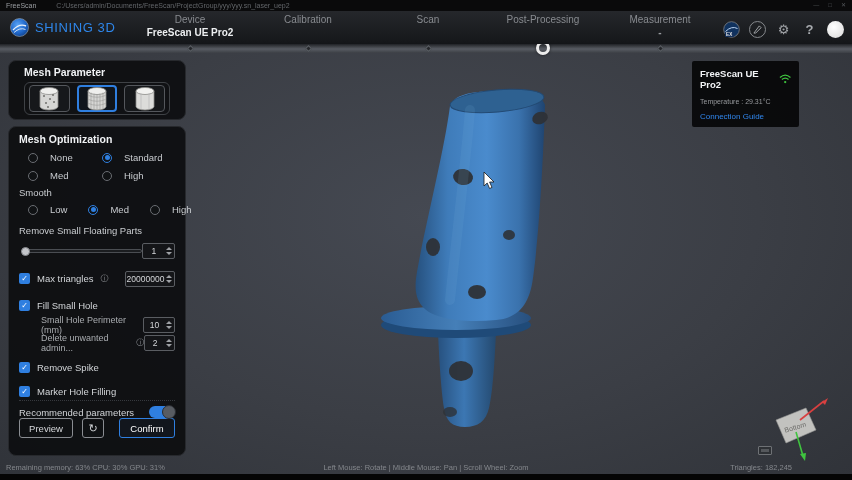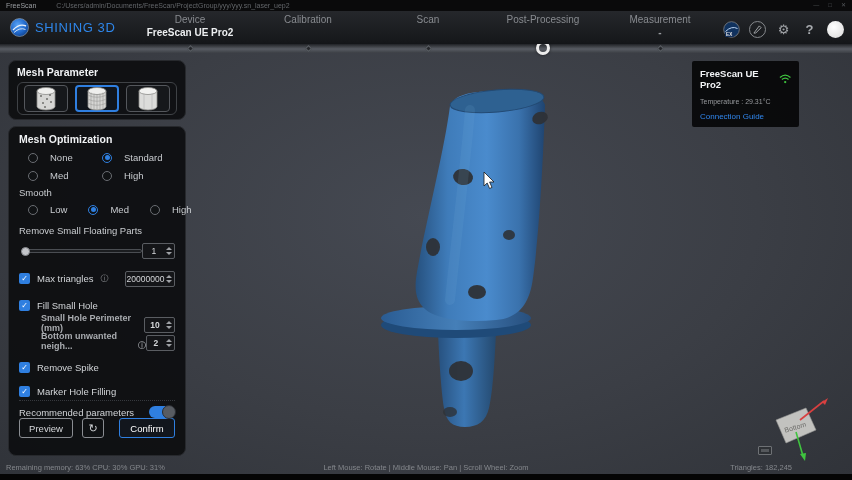--- a/index.html
+++ b/index.html
@@ -43,21 +43,21 @@
     background:#26282c; border:1px solid #5c6066; }
   .p-ring { position:absolute; top:-3px; width:14px; height:14px; border-radius:50%;
     border:3px solid #ececec; background:transparent; box-shadow:0 0 3px rgba(0,0,0,.6); }
 
   
   .panel { position:absolute; background:rgba(13,14,16,0.93); border:1px solid #27292d;
     border-radius:8px; z-index:30; color:#c9ccd0; }
   .panel-title { font-size:10.5px; font-weight:bold; color:#f0f2f4; }
 
   
-  .mp-panel { left:8px; top:60px; width:178px; height:60px; padding:5px 8px; }
+  .mp-panel { left:8px; top:60px; width:178px; height:60px; padding:5px 15px; }
   .mp-inner { margin-top:4px; border:1px solid #3f4246; border-radius:6px; padding:2px 4px;
     display:flex; gap:7px; justify-content:center; }
   .mp-btn { width:44px; height:27px; background:#16181b; border:1px solid #54575c; border-radius:4px;
     display:flex; align-items:center; justify-content:center; cursor:pointer; }
   .mp-btn.selected { border:2px solid #2f7fe0; background:#10151c; }
 
   
   .opt-panel { left:8px; top:126px; width:178px; height:330px; padding:6px 10px; }
   .radio-grid { display:grid; grid-template-columns:74px auto; row-gap:7px; margin-top:7px; padding-left:9px; }
   .radio { display:flex; align-items:center; gap:12px; cursor:pointer; }
@@ -83,21 +83,21 @@
   .spin-arrows i.up { border-bottom:3.5px solid #9fa2a6; }
   .spin-arrows i.dn { border-top:3.5px solid #9fa2a6; }
 
   .check-row { display:flex; align-items:center; gap:7px; height:17px; cursor:pointer; }
   .mt10 { margin-top:10px; } .mt8 { margin-top:8px; } .mt7 { margin-top:7px; } .mt2 { margin-top:2px; } .mt1 { margin-top:1px; }
   .cb { width:11px; height:11px; background:#2f7fe0; border-radius:2px; flex:none;
     display:flex; align-items:center; justify-content:center; }
   .cb-glyph { font-size:8px; color:#fff; line-height:11px; }
   .cb-label { font-size:9.5px; color:#d2d5d8; }
   .info { font-size:8px; color:#8d9094; }
-  .sub-row { display:flex; align-items:flex-end; height:17px; padding-left:22px;font-weight:bold; }
+  .sub-row { display:flex; align-items:center; height:17px; padding-left:22px; }
   .sub-label { font-size:9px; color:#a9acb0; }
 
   .toggle-row { display:flex; align-items:center; padding-top:5px;
     border-top:1px dotted #36393e; }
   .toggle-label { font-size:9.5px; color:#d2d5d8; }
   .toggle { margin-left:auto; width:26px; height:12px; border-radius:6px; background:#2f7fe0;
     position:relative; cursor:pointer; }
   .toggle .knob { position:absolute; right:-1px; top:-1px; width:14px; height:14px; border-radius:50%;
     background:#585c62; border:1px solid #2a2c30; }
 
@@ -381,21 +381,21 @@
       <div class="spin">
         <span class="spin-val">10</span>
         <span class="spin-arrows">
             <i class="up"></i>
             <i class="dn"></i>
           </span>
       </div>
     </div>
 
     <div class="sub-row mt1">
-      <span class="sub-label">Bottom unwanted neigh...</span>
+      <span class="sub-label">Delete unwanted admin...</span>
       <span class="info" style="margin-left:4px">ⓘ</span>
       <div class="spin">
         <span class="spin-val">2</span>
         <span class="spin-arrows">
             <i class="up"></i>
             <i class="dn"></i>
           </span>
       </div>
     </div>
 

